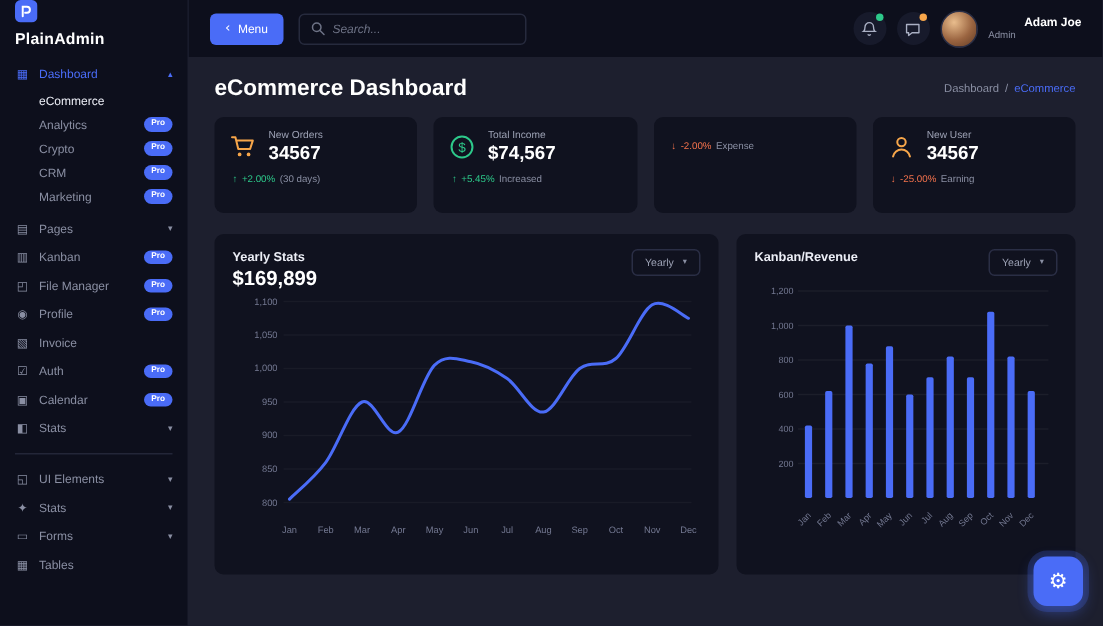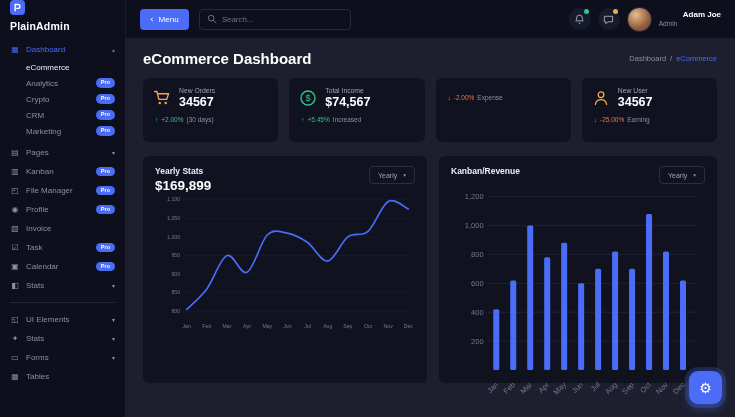--- a/index.html
+++ b/index.html
@@ -58,21 +58,21 @@
   .stat-svg { width:18px; height:18px; flex-shrink:0; }
   .stat-title { font-size:6.8px; color:#9ca1b4; }
   .stat-value { font-size:12.5px; color:#fff; font-weight:bold; margin-top:1px; }
   .stat-change { margin-top:7px; font-size:6.5px; display:flex; align-items:center; gap:3px; padding-left:2px; }
   .dir-up { color:#2dc98a; } .dir-down { color:#f4724c; }
   .change-note { color:#8a8fa3; }
 
   
   .charts-row { display:flex; gap:12px; margin-top:14px; }
   .chart-card { background:#10121f; border-radius:6px; padding:10px 12px; height:227px; }
-  .left-card { width:284px; flex-shrink:0; }
+  .left-card { width:336px; flex-shrink:0; }
   .right-card { flex:1; min-width:0; }
   .chart-head { display:flex; justify-content:space-between; align-items:flex-start; }
   .chart-title { font-size:8.5px; color:#eceef6; font-weight:bold; }
   .chart-total { font-size:13.5px; color:#fff; font-weight:bold; margin-top:2px; }
   .select-btn { border:1px solid #2a2e45; background:transparent; color:#9ca1b4; font-size:7px; border-radius:4px; height:18px; padding:0 8px; display:flex; align-items:center; gap:6px; cursor:pointer; font-family:inherit; }
   .select-btn .chev { font-size:5.5px; }
   .chart-body svg { display:block; width:100%; }
 
   
   .fab { position:absolute; right:13px; bottom:13px; width:33px; height:33px; border-radius:9px; background:#4a6cf7; color:#fff; border:none; font-size:14px; font-family:"DejaVu Sans",sans-serif; display:flex; align-items:center; justify-content:center; cursor:pointer; box-shadow:0 0 0 4px rgba(74,108,247,.22), 0 4px 10px rgba(74,108,247,.45); z-index:20; }
@@ -148,21 +148,21 @@
           <span class="grow"></span>
           <span class="badge">Pro</span>
         </div>
         <div class="nav-item">
           <span class="nav-icon">▧</span>
           <span class="nav-label">Invoice</span>
           <span class="grow"></span>
         </div>
         <div class="nav-item">
           <span class="nav-icon">☑</span>
-          <span class="nav-label">Task</span>
+          <span class="nav-label">Auth</span>
           <span class="grow"></span>
           <span class="badge">Pro</span>
         </div>
         <div class="nav-item">
           <span class="nav-icon">▣</span>
           <span class="nav-label">Calendar</span>
           <span class="grow"></span>
           <span class="badge">Pro</span>
         </div>
         <div class="nav-item">

